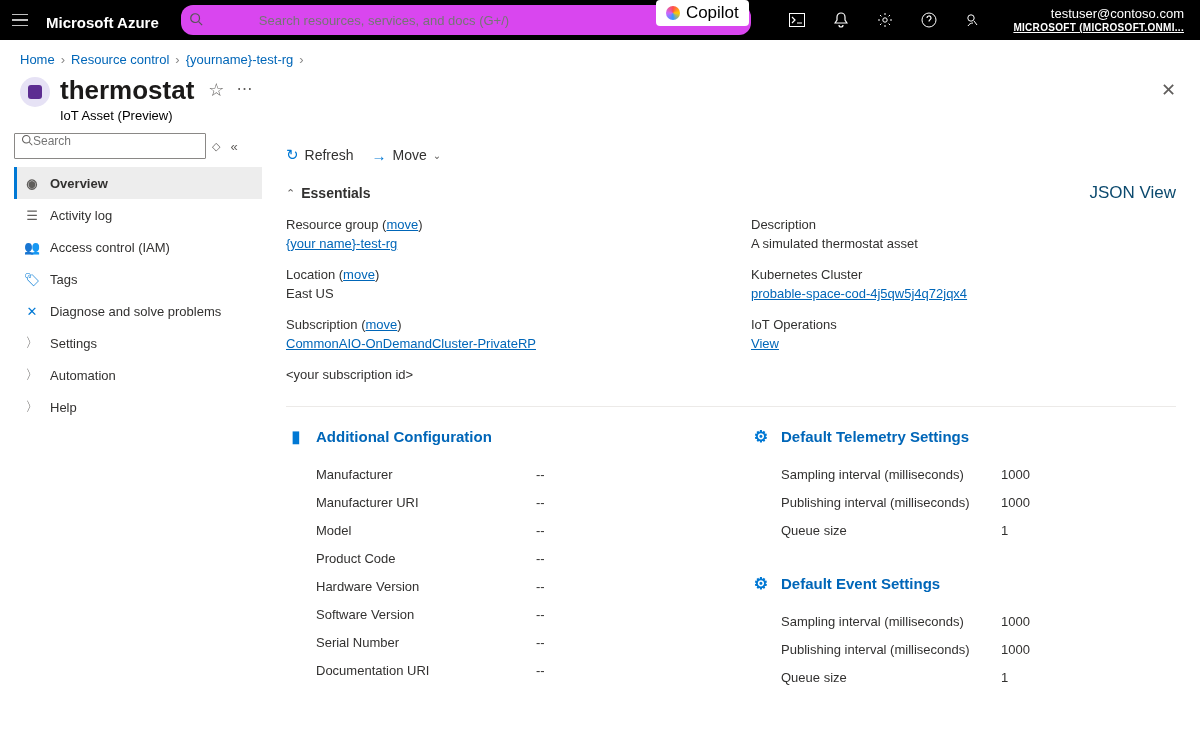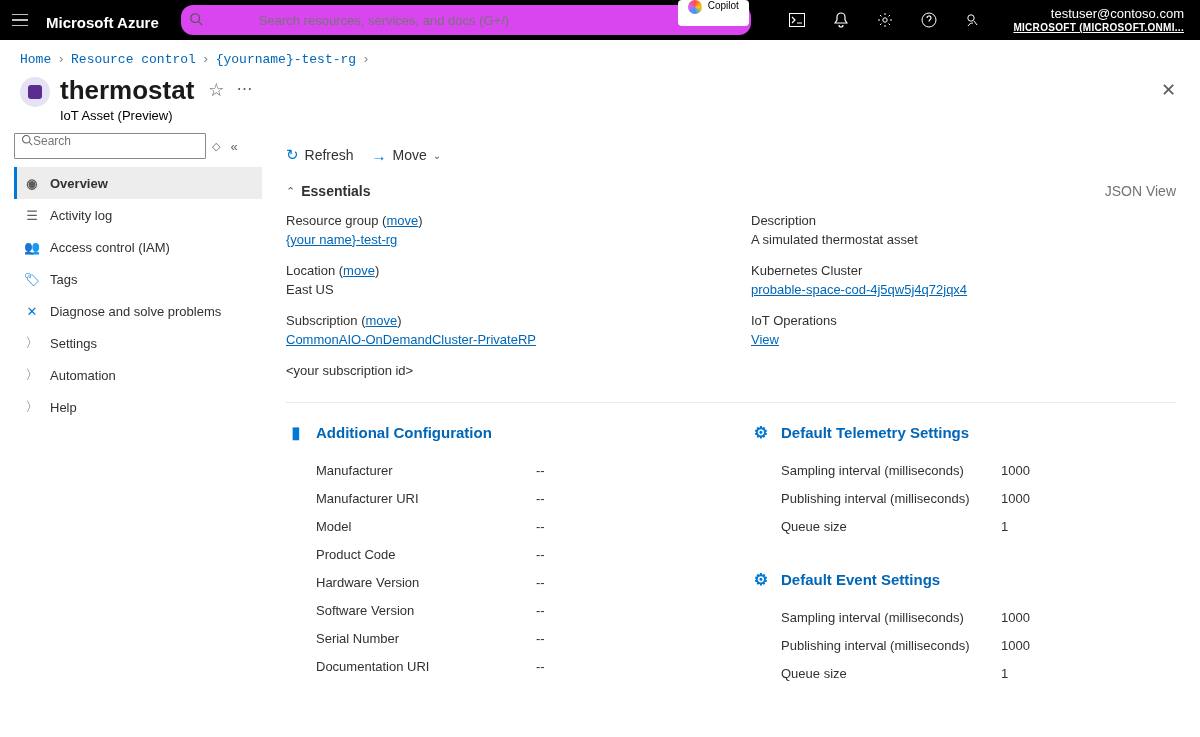--- a/index.html
+++ b/index.html
@@ -5,30 +5,30 @@
   * { box-sizing: border-box; margin:0; padding:0; }
   body { font-family: "Segoe UI", Arial, sans-serif; font-size:13px; color:#323130; background:#fff; width:1200px; height:737px; overflow:hidden; }
 
   
   .topbar { background:#000; height:40px; display:flex; align-items:center; color:#fff; padding:0 8px; gap:8px; }
   .hamburger { width:24px; height:24px; display:flex; align-items:center; justify-content:center; cursor:pointer; }
   .brand { font-weight:600; font-size:15px; margin:5px 14px 0 6px; }
   .searchbar { display:flex; align-items:center; background:#d946ef; border-radius:12px; height:30px; width:570px;gap:48px; }
   .searchbar .sicon { color:#555; margin:0 8px; }
   .searchbar input { border:none; outline:none; flex:1; font-size:13px; background:transparent; color:#333; }
-  .copilot-btn { display:flex; gap:6px; background:#fff; border-radius:4px; color:#000; height:26px; padding:0 10px; margin:0 2px 15px 0; cursor:pointer; font-size:10px;}
+  .copilot-btn { display:flex; align-items:center; gap:6px; background:#fff; border-radius:4px; color:#000; height:26px; padding:0 10px; margin:0 2px 15px 0; cursor:pointer; font-size:17px;}
   .copilot-dot { width:14px; height:14px; border-radius:50%; background: conic-gradient(#ff4d4d,#ffcc00,#3399ff,#cc66ff,#ff4d4d); }
   .toolbar-spacer { flex:0 0 12px; }
   .ticon { width:36px; display:flex; justify-content:center; align-items:center; cursor:pointer; color:#fff; font-size:16px; }
   .acct { margin-left:auto; text-align:right; padding-right:8px; line-height:1.2; }
   .acct .email { font-size:13px; }
   .acct .tenant { font-size:10px; font-weight:600; letter-spacing:.3px;text-decoration:underline; }
 
   
-  .crumbs { display:flex; align-items:center; gap:6px; padding:12px 16px 4px 20px; font-size:13px;font-family:Liberation Mono, monospace; }
+  .crumbs { display:flex; align-items:center; gap:6px; padding:12px 16px 4px 20px; font-size:13px; }
   .crumbs a { color:#0066b8; text-decoration:none; cursor:pointer; }
   .crumbs .sep { color:#888; }
 
   
   .rheader { display:flex; align-items:flex-start; padding:4px 20px 10px 20px; }
   .rheader .ricon { width:30px; height:30px; background:#e6e2f5; border-radius:50%; display:flex; align-items:center; justify-content:center; margin-right:10px; margin-top:2px; position:relative; }
   .rheader .ricon:before { content:""; width:14px; height:14px; background:#5c2d91; border-radius:3px; display:block; }
   .rheader h1 { font-size:26px; font-weight:600; color:#1b1a19; }
   .rheader .sub { font-size:13px; color:#000000; margin-top:2px; }
   .rheader .star { margin-left:14px; font-size:18px; color:#605e5c; cursor:pointer; position:relative; top:4px;}
@@ -52,21 +52,21 @@
 
   .main { flex:1; padding:0 24px 20px 24px; overflow:auto; }
   .cmdbar { display:flex; align-items:center; gap:18px; height:44px; border-bottom:0; }
   .cmdbtn { display:flex; align-items:center; gap:6px; color:#323130; cursor:pointer; font-size:14px; }
   .cmdbtn .cicon { color:#0078d4; font-size:15px; }
   .cmdbtn .dd { color:#605e5c; font-size:10px; }
 
   .essentials-head { display:flex; align-items:center; margin-top:6px; }
   .essentials-head .toggle { font-size:11px; color:#605e5c; margin-right:6px; cursor:pointer; }
   .essentials-head .lbl { font-weight:600; font-size:14px; }
-  .essentials-head .json { margin-left:auto; color:#737373; font-size:14px; cursor:pointer; }
+  .essentials-head .json { margin-left:auto; color:#0c4a6e; font-size:17px; cursor:pointer; }
 
   .ess-grid { display:flex; gap:40px; margin-top:14px; }
   .ess-col { flex:1; }
   .ess-label { font-size:13px; color:#323130; }
   .ess-label .ml { color:#0066b8; text-decoration:underline; cursor:pointer; }
   .ess-val { font-size:13px; margin:4px 0 16px 0; color:#323130; }
   .ess-val a, a.linkval { color:#0066b8; text-decoration:underline; cursor:pointer; }
 
   hr.sep { border:none; border-top:1px solid #eceae8; margin:8px 0 20px 0; }
 

